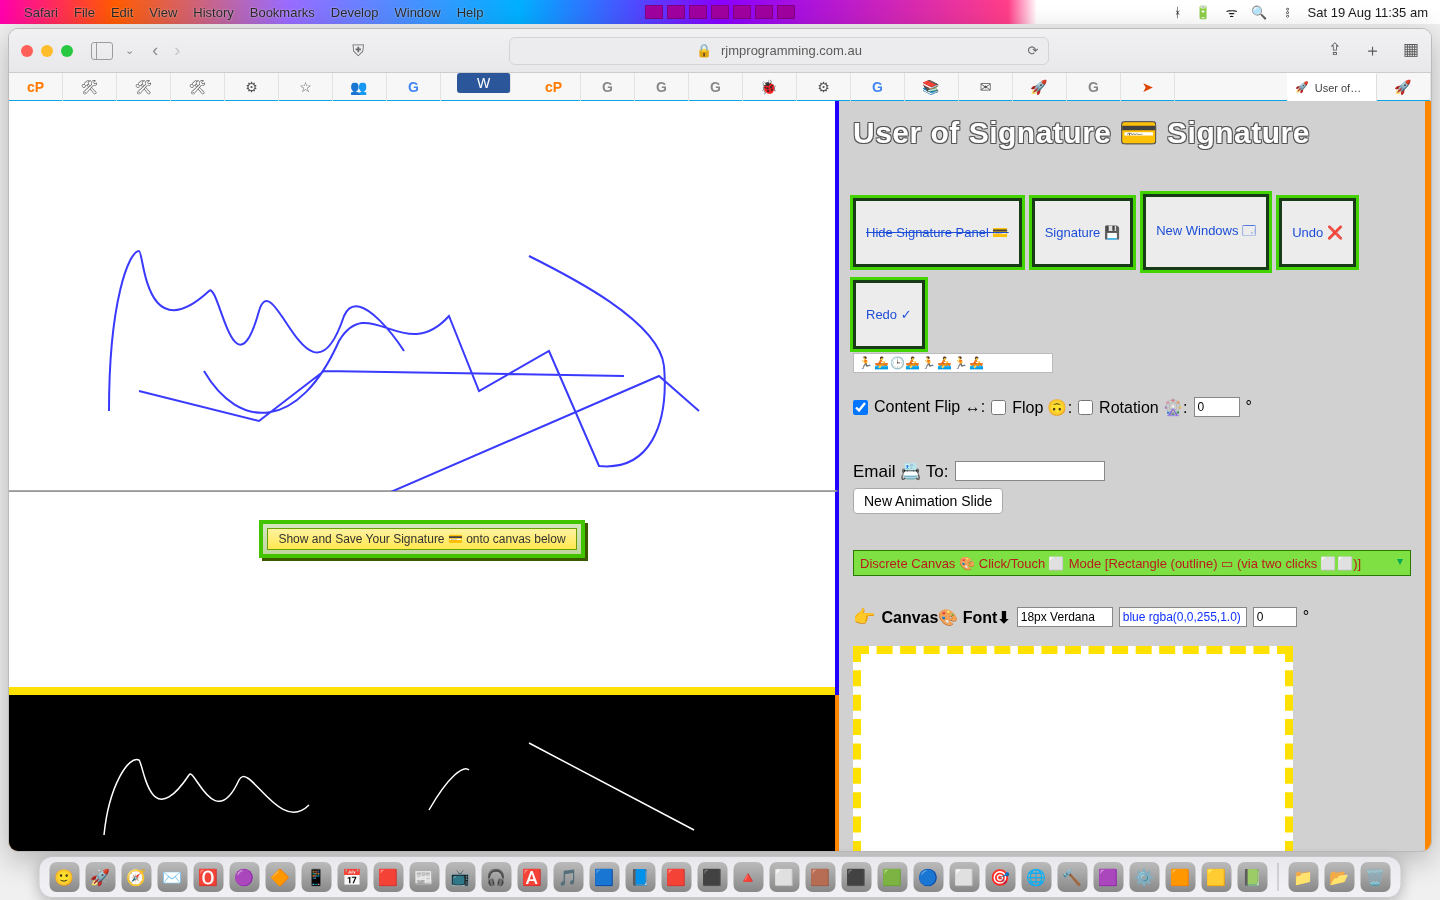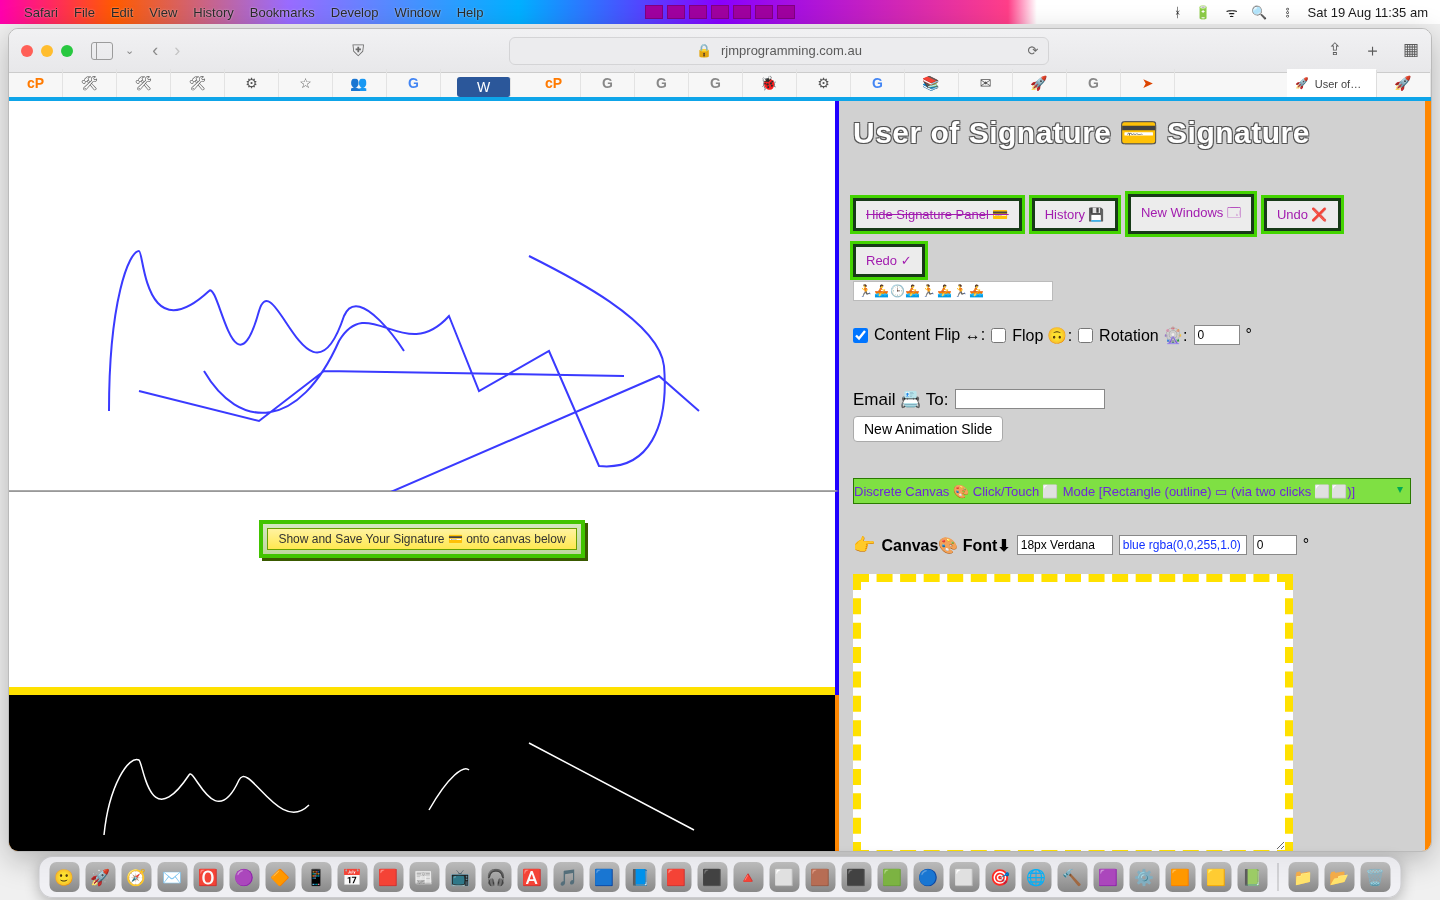--- a/index.html
+++ b/index.html
@@ -24,21 +24,21 @@
   .sf-sidebar-btn{ width:22px;height:18px;border:1px solid #9c9c9c;border-radius:3px;position:relative;margin-left:6px;}
   .sf-sidebar-btn::after{content:"";position:absolute;left:4px;top:0;bottom:0;width:1px;background:#9c9c9c;}
   .sf-nav { display:flex; gap:16px; color:#8a8a8a; font-size:18px; margin-left:6px;}
   .sf-shield { margin-left:160px; color:#6a6a6a; font-size:16px;}
   .sf-url { flex:0 0 540px; margin:0 auto; height:28px; background:#ececee; border:1px solid #d4d4d6; border-radius:6px; display:flex; align-items:center; justify-content:center; gap:8px; color:#5a5a5a; font-size:13px; position:relative;}
   .sf-url .lock{color:#6a6a6a;}
   .sf-url .reload{ position:absolute; right:10px; color:#6a6a6a;}
   .sf-right-icons{ margin-left:auto; display:flex; gap:22px; color:#5a5a5a; font-size:17px;}
 
   
-  .sf-favbar { height:28px; background:#f7f7f7; border-bottom:4px solid #0ea5e9; display:flex; align-items:flex-end; }
+  .sf-favbar { height:28px; background:#f7f7f7; border-bottom:1px solid #0ea5e9; display:flex; align-items:flex-start; }
   .sf-favbar .fav { flex:0 0 54px; height:28px; display:flex; align-items:center; justify-content:center; border-right:1px solid #e3e3e3; font-size:14px; color:#555;}
   .sf-favbar .tab-active { flex:0 0 90px; background:#fff; border-top:1px solid #fff; border-right:1px solid #ddd; display:flex; align-items:center; gap:6px; padding:0 8px; font-size:11px; color:#444; height:28px;}
   .sf-favbar .tab-new { width:40px; text-align:center; color:#777;}
 
   
   .page { position:absolute; top:72px; left:0; right:0; bottom:0; background:#ff8700; }
 
   
   .leftcol { position:absolute; top:0; left:0; width:830px; bottom:0; }
   .sig-canvas-outer { background:#fff; border-right:4px solid #2000ff; height:390px; border-bottom:1px solid #aaa; position:relative;}
@@ -47,31 +47,31 @@
   .save-btn-wrap { padding:4px; background:linear-gradient(#d6e7c0,#c0d6a0); border:4px solid #42c400; box-shadow:3px 3px 0 #3a5a00; }
   .save-btn { background:linear-gradient(#fff2a0,#ffe850); border:1px solid #6aa000; padding:3px 10px; font-size:12px; color:#333;}
   .yellow-bar { height:8px; background:#ffe100; border-right:4px solid #2000ff;}
   .black-canvas { height:220px; background:#000; border-right:4px solid #ff8700; position:relative;}
   .black-canvas svg{position:absolute;top:0;left:0;}
 
   
   .rightcol { position:absolute; top:0; left:830px; right:6px; bottom:0; background:#d1d1d1; padding:14px 14px 8px 14px; overflow:hidden;}
   .panel-title { font-size:30px; font-weight:bold; color:#fff; text-shadow:1px 1px 0 #555, -1px -1px 0 #555, 1px -1px 0 #555, -1px 1px 0 #555; margin-bottom:44px; letter-spacing:.5px;}
   .btn-row { display:flex; gap:10px; flex-wrap:wrap; align-items:center;}
-  .gbtn { background:#ececec; border:3px solid #173a17; outline:3px solid #43d400; padding:6px 10px; font-size:13px; color:#a21caf; cursor:pointer;}
+  .gbtn { background:#ececec; border:3px solid #173a17; outline:3px solid #43d400; padding:24px 10px; font-size:13px; color:#1d4ed8; cursor:pointer;}
   .gbtn.strk { text-decoration:line-through;}
   .emoji-strip { background:#fff; border:1px solid #bbb; height:20px; width:200px; margin-top:4px; font-size:12px; padding:0 4px; display:flex; align-items:center; letter-spacing:1px;}
   .check-row{ margin-top:24px; font-size:16px; color:#000; display:flex; align-items:center; gap:6px; flex-wrap:wrap;}
   .check-row input[type=checkbox]{ width:15px;height:15px;}
   .rot-num{ width:46px; height:20px; border:1px solid #888; background:#fff; font-size:12px; padding:0 3px;}
   .email-row{ margin-top:44px; font-size:17px; display:flex; gap:6px;}
   .email-row input{ width:150px; height:20px; border:1px solid #888; background:#fff;}
   .plain-btn{ margin-top:6px; background:#fff; border:1px solid #aaa; border-radius:4px; padding:4px 10px; font-size:14px;}
   .mode-row{ margin-top:36px; }
-  .mode-select{ width:100%; background:#7fe043; border:1px solid #2a7a00; height:26px; font-size:13px; color:#6d28d9; padding:0 0; appearance:none; position:relative;}
+  .mode-select{ width:100%; background:#7fe043; border:1px solid #2a7a00; height:26px; font-size:13px; color:#b91c1c; padding:0 6px; appearance:none; position:relative;}
   .mode-wrap{ position:relative;}
   .mode-wrap::after{ content:"▾"; position:absolute; right:8px; top:4px; color:#0a5; font-size:12px; pointer-events:none;}
   .font-row{ margin-top:30px; font-size:16px; display:flex; align-items:center; gap:6px;}
   .font-row .hand{font-size:18px;}
   .tiny-input{ border:1px solid #888; background:#fff; height:20px; font-size:12px; padding:0 3px;}
   .fw1{width:96px;} .fw2{width:128px;color:#1030ff;} .fw3{width:44px;}
   .yellow-box{ margin-top:18px; width:440px; height:284px; border:8px dashed #ffe100; background:#fff; position:relative; resize:both; overflow:auto;}
   .share-row{ margin-top:12px; display:flex; align-items:center; gap:6px;flex-direction:column;}
   .share-btn{ background:#fff; border:1px solid #aaa; border-radius:4px; padding:3px 10px; font-size:13px;}
   .share-url{ background:#fff600; border:1px solid #888; height:22px; font-size:13px; padding:0 6px; width:260px; color:#000;}
@@ -189,21 +189,21 @@
           <path fill="none" stroke="#fff" stroke-width="1.5" d="M95,140 C100,90 120,60 130,65 C135,70 140,140 180,80 C185,70 205,140 230,85 C240,65 270,140 300,110 M420,115 C440,80 455,70 460,75 M520,48 L685,135"></path>
         </svg>
       </div>
     </div>
 
     <div class="rightcol">
       <div class="panel-title">User of Signature 💳 Signature</div>
 
       <div class="btn-row">
         <button class="gbtn strk">Hide Signature Panel 💳</button>
-        <button class="gbtn">History 💾</button>
+        <button class="gbtn">Signature 💾</button>
         <button class="gbtn">New Windows 🗔</button>
         <button class="gbtn">Undo ❌</button>
         <button class="gbtn">Redo ✓</button>
       </div>
       <div class="emoji-strip">🏃🚣🕒🚣🏃🚣🏃🚣</div>
 
       <div class="check-row">
         <input type="checkbox" checked="" style="">
         <span>Content Flip ↔:</span>
         <input type="checkbox" style="">

